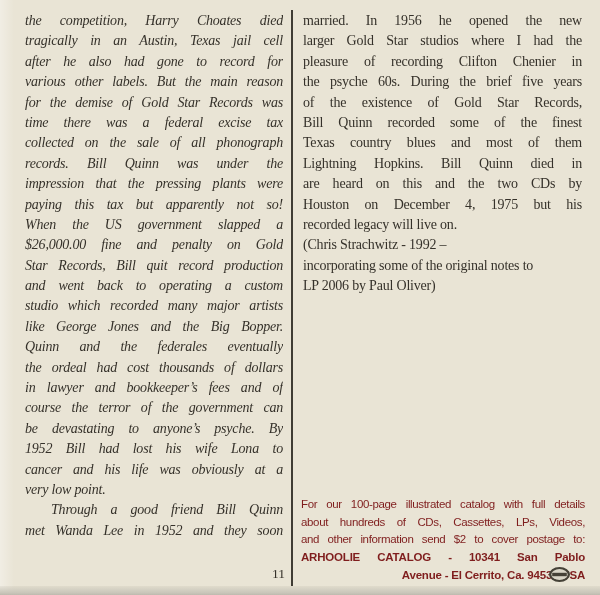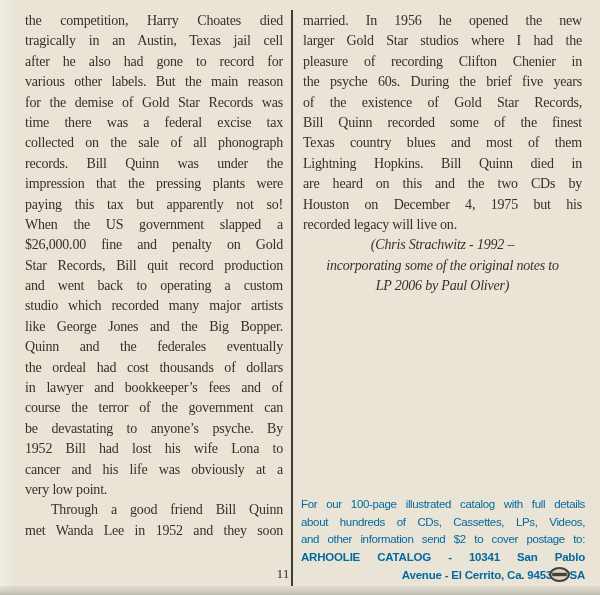--- a/index.html
+++ b/index.html
@@ -24,54 +24,52 @@
   .edge-bottom {
     position: absolute; left: 0; right: 0; bottom: 0; height: 9px;
     background: linear-gradient(180deg, rgba(120,115,100,0.08), #c9c6ba 75%, #bdbaae);
   }
   .col {
     position: absolute; top: 11px;
     font-size: 14px;
     letter-spacing: -0.2px;
     color: #35312a;
   }
-  .col-left  { left: 25px;  width: 258px; }
+  .col-left  { left: 25px;  width: 258px; font-style: italic; }
   .col-right { left: 303px; width: 279px; }
   .line {
     line-height: 20.4px; height: 20.4px;
     overflow: hidden;
     text-align: left;
     white-space: normal;
   }
   .line.j { text-align: justify; text-align-last: justify; }
   .line.ind { text-indent: 26px; }
   .credit .line {
-    text-align: center;
-    font-style: italic;
+    text-align: left;
   }
   .divider {
     position: absolute;
     left: 291px; top: 10px;
     width: 2px; height: 576px;
     background: #3f3c34;
   }
   .catalog {
     position: absolute; left: 301px; top: 496px; width: 284px;
     font-family: "Liberation Sans", sans-serif;
-    color: #0369a1;
+    color: #7f1d1d;
   }
   .catalog .line {
     font-size: 11.5px;
     letter-spacing: -0.35px;
     line-height: 17.7px; height: 17.7px; text-align: right;
   }
   .catalog .line.b { font-weight: bold; letter-spacing: -0.2px; }
   .pageno {
     position: absolute; left: 272px; top: 566px; width: 22px;
-    text-align: center;
     font-size: 13.5px;
     color: #35312a;
   }
   .bug {
     position: absolute; left: 548px; top: 566px;
     width: 23px; height: 17px;
     line-height: 0;
   }
 </style>
 </head>

